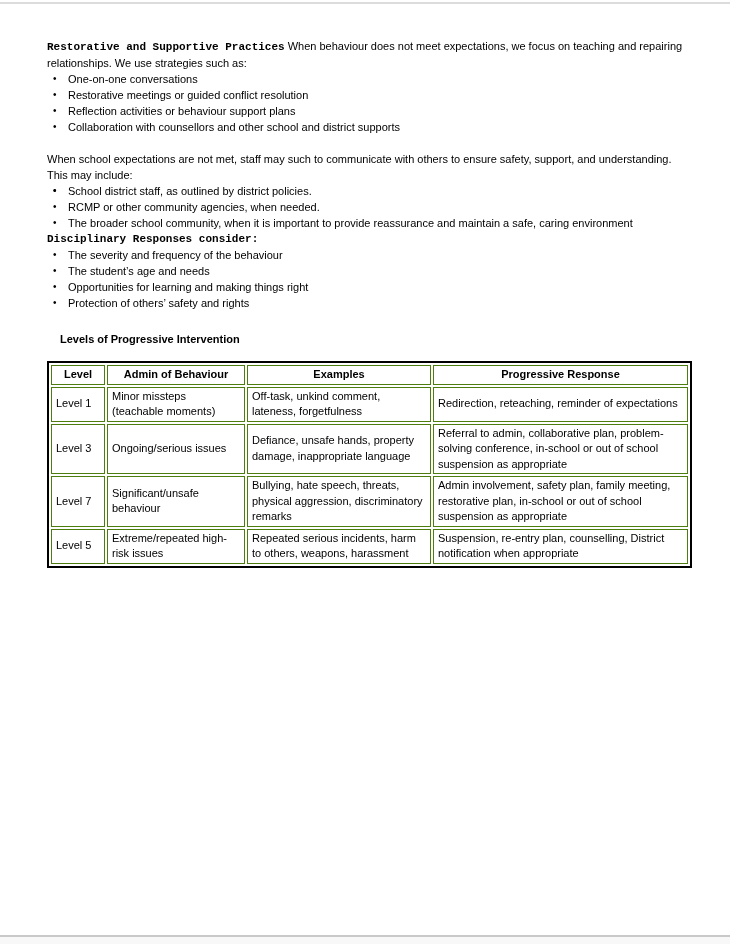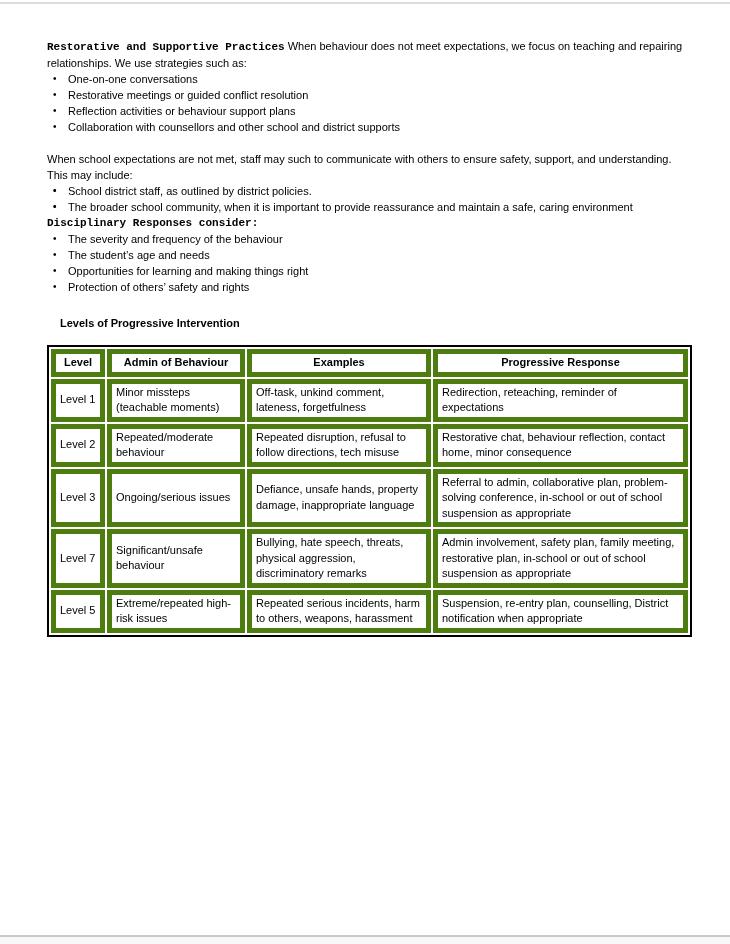--- a/index.html
+++ b/index.html
@@ -49,21 +49,21 @@
     border-collapse: separate;
     border-spacing: 2px;
     border: 2px solid #000;
     table-layout: fixed;
     width: 637px;
     background: #fff;
     font-size: 11px;
     line-height: 15.5px;
   }
   table.levels th, table.levels td {
-    border: 5px solid #4d7c0f;
+    border: 1px solid #4d7c0f;
     padding: 1px 4px;
     vertical-align: middle;
     box-sizing: border-box;
     overflow: hidden;
   }
   table.levels th {
     text-align: center;
     font-weight: bold;
     height: 19px;
   }
@@ -88,21 +88,21 @@
       <li class="bullet-item"><span class="bullet-glyph">•</span><span>Reflection activities or behaviour support plans</span></li>
       <li class="bullet-item"><span class="bullet-glyph">•</span><span>Collaboration with counsellors and other school and district supports</span></li>
     </ul>
   </div>
 
   <div class="sec-communication">
     <p class="para">When school expectations are not met, staff may such to communicate with others to ensure safety, support, and understanding. This may include:</p>
     <ul class="bullet-list">
       <li class="bullet-item"><span class="bullet-glyph">•</span></li>
       <li class="bullet-item"><span class="bullet-glyph">•</span><span>School district staff, as outlined by district policies.</span></li>
-      <li class="bullet-item"><span class="bullet-glyph">•</span></li>
+      <li class="bullet-item"><span class="bullet-glyph">•</span><span>RCMP or other community agencies, when needed.</span></li>
       <li class="bullet-item"><span class="bullet-glyph">•</span><span>The broader school community, when it is important to provide reassurance and maintain a safe, caring environment</span></li>
     </ul>
   </div>
 
   <div class="sec-disciplinary">
     <p class="para bold">Disciplinary Responses consider:</p>
     <ul class="bullet-list">
       <li class="bullet-item"><span class="bullet-glyph">•</span><span>The severity and frequency of the behaviour</span></li>
       <li class="bullet-item"><span class="bullet-glyph">•</span><span>The student’s age and needs</span></li>
       <li class="bullet-item"><span class="bullet-glyph">•</span><span>Opportunities for learning and making things right</span></li>
@@ -128,26 +128,20 @@
       </tr>
     </thead>
     <tbody>
       <tr>
         <td>Level 1</td>
         <td>Minor missteps (teachable moments)</td>
         <td>Off-task, unkind comment, lateness, forgetfulness</td>
         <td>Redirection, reteaching, reminder of expectations</td>
       </tr>
       <tr>
-        <td>Level 2</td>
-        <td>Repeated/moderate behaviour</td>
-        <td>Repeated disruption, refusal to follow directions, tech misuse</td>
-        <td>Restorative chat, behaviour reflection, contact home, minor consequence</td>
-      </tr>
-      <tr>
         <td>Level 3</td>
         <td>Ongoing/serious issues</td>
         <td>Defiance, unsafe hands, property damage, inappropriate language</td>
         <td>Referral to admin, collaborative plan, problem-solving conference, in-school or out of school suspension as appropriate</td>
       </tr>
       <tr>
         <td>Level 7</td>
         <td>Significant/unsafe behaviour</td>
         <td>Bullying, hate speech, threats, physical aggression, discriminatory remarks</td>
         <td>Admin involvement, safety plan, family meeting, restorative plan, in-school or out of school suspension as appropriate</td>

